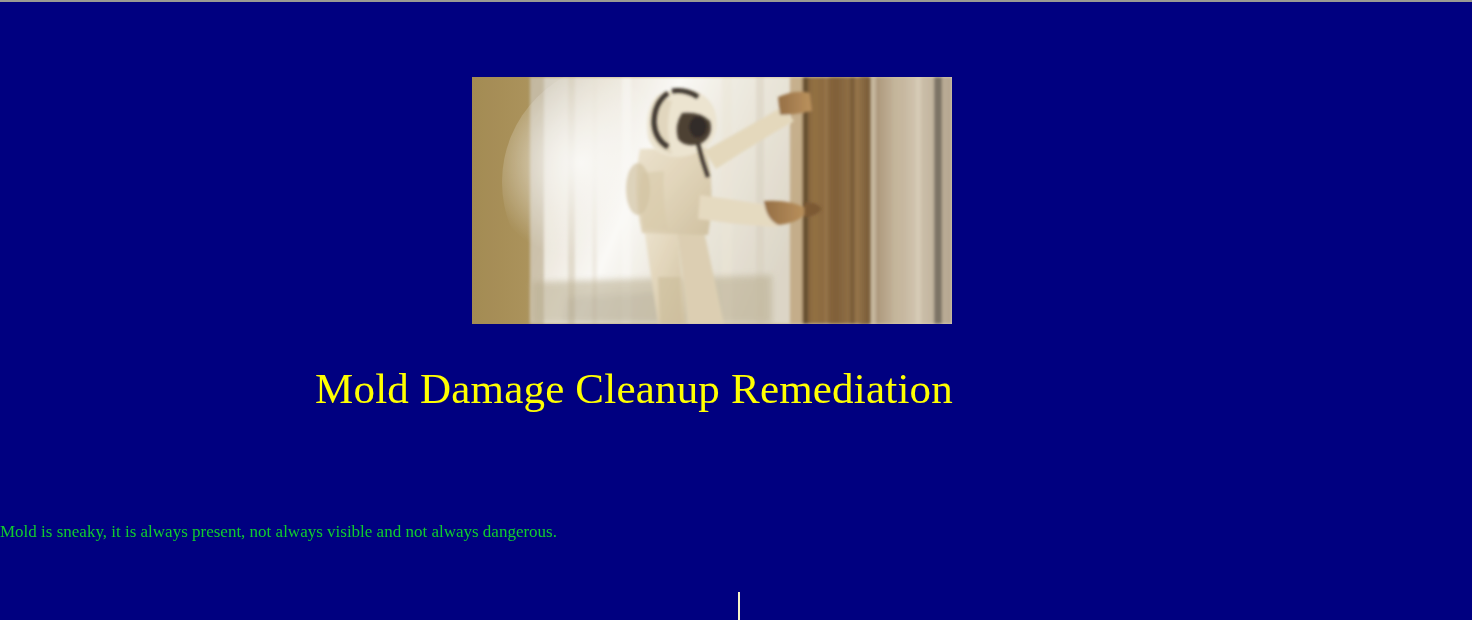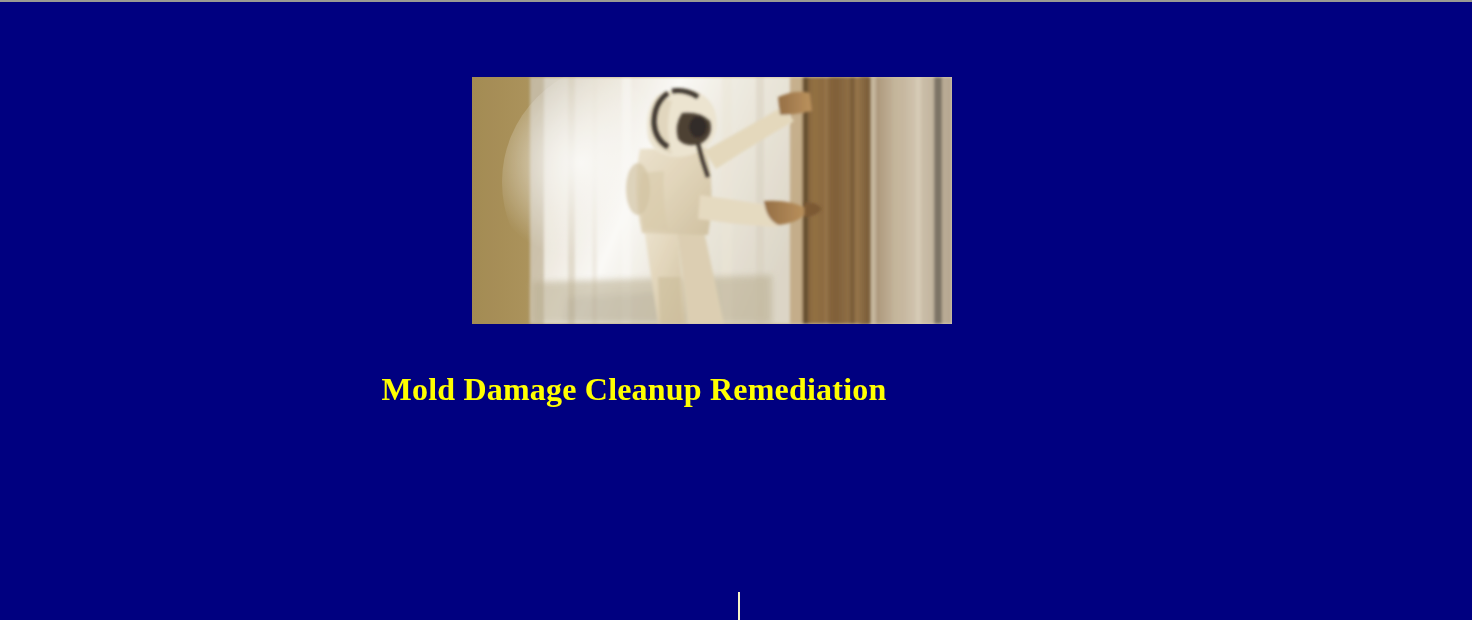--- a/index.html
+++ b/index.html
@@ -57,22 +57,22 @@
   
   .headline {
     position: absolute;
     left: 0;
     top: 366px;
     width: 1268px;
     text-align: center;
     margin: 0;
     color: #ffff00;
     font-family: "Liberation Serif", "DejaVu Serif", serif;
-    font-weight: bold;
-    font-size: 32px;
+    font-weight: normal;
+    font-size: 43px;
     line-height: 42px;
     letter-spacing: 0.2px;
   }
 
   
   .body-copy {
     position: absolute;
     left: 0px;
     top: 481px;
     width: 700px;
@@ -229,20 +229,21 @@
         </g>
 
         <rect x="0" y="0" width="480" height="247" fill="#d8cdb4" opacity="0.12"></rect>
       </svg>
     </div>
   </div>
 
   <h1 class="headline">Mold Damage Cleanup Remediation</h1>
 
   <div class="body-copy">
+    <span class="line">Mold is sneaky, it is always present, not always visible and not always dangerous.</span>
     
     
     
     
   </div>
 
   <div class="text-caret"></div>
 
 </div>
 

